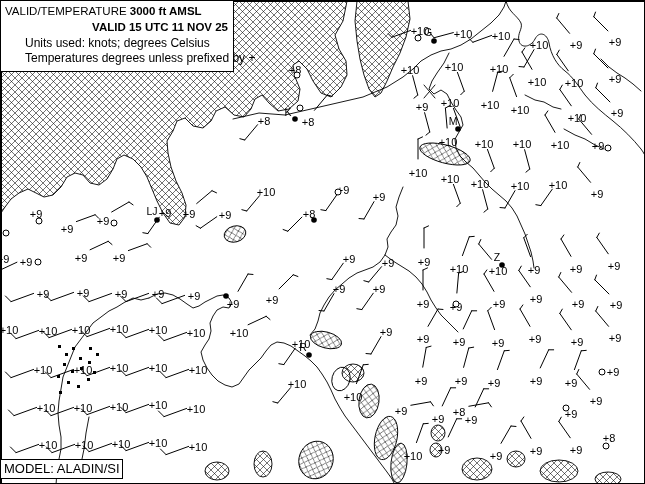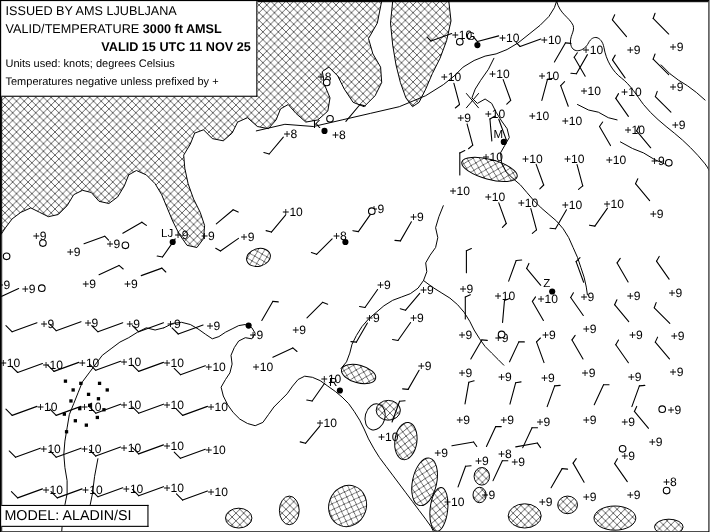--- a/index.html
+++ b/index.html
@@ -9,24 +9,24 @@
     overflow:hidden;border:1px solid #000;
     font-family:"Liberation Sans", sans-serif;color:#000;
   }
   #map-svg{position:absolute;left:0;top:0;}
   .info-box{
     position:absolute;left:0;top:0;width:233px;background:#fff;
     border:1px solid #000;border-left:none;border-top:none;
     padding:3px 5px 4px 4px;line-height:15.8px;font-size:11.5px;white-space:nowrap;
   }
   .info-box .bold{font-weight:bold;text-align:right;}
-  .info-box .small{font-size:10px;}
+  .info-box .small{font-size:12px;margin-left:20px;}
   .model-box{
     position:absolute;left:0;top:458px;background:#fff;border:1px solid #000;
-    border-left:none;padding:1px 14px 2px 3px;font-size:13px;white-space:nowrap;
+    border-left:none;padding:1px 2px 2px 3px;font-size:13px;white-space:nowrap;
   }
   text.temp{font-size:11px;}
   text.stn{font-size:10.5px;}
 </style>
 </head>
 <body>
 
 <div id="canvas">
 
   <svg id="map-svg" width="645" height="484" viewBox="0 0 645 484">
@@ -476,22 +476,21 @@
         <circle cx="455" cy="303" r="3" fill="#fff" stroke="#000" stroke-width="1"></circle>
         <circle cx="601" cy="371" r="3" fill="#fff" stroke="#000" stroke-width="1"></circle>
         <circle cx="565" cy="407" r="3" fill="#fff" stroke="#000" stroke-width="1"></circle>
         <circle cx="605" cy="445" r="3" fill="#fff" stroke="#000" stroke-width="1"></circle>
       </g>
 
     <rect x="0.5" y="0.5" width="644" height="483" fill="none" stroke="#000" stroke-width="1"></rect>
   </svg>
 
   <div class="info-box">
-    <div>ISSUED BY AMS LJUBLJANA</div>
     <div><span>VALID/TEMPERATURE </span><span class="bold">3000 ft AMSL</span></div>
     <div class="bold">VALID 15 UTC 11 NOV 25</div>
     <div class="small">Units used: knots; degrees Celsius</div>
-    <div class="small">Temperatures negative unless prefixed by +</div>
+    <div class="small">Temperatures degrees unless prefixed by +</div>
   </div>
 
   <div class="model-box">MODEL: ALADIN/SI</div>
 
 </div>
 
 </body></html>

